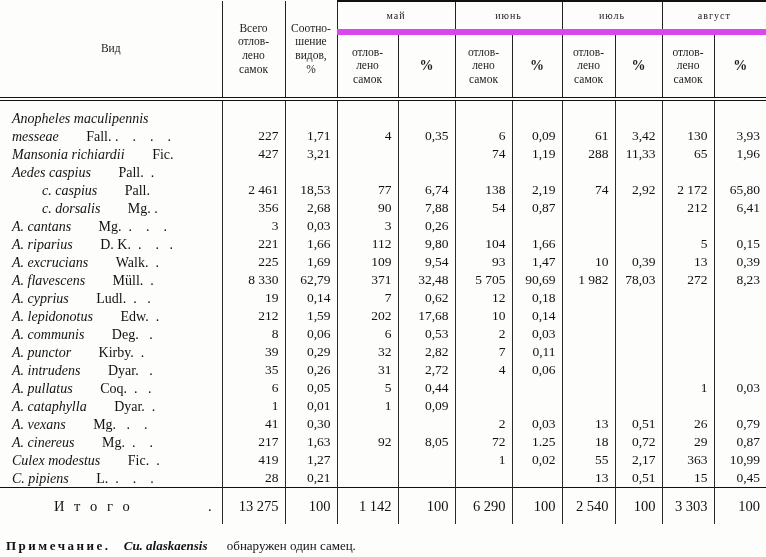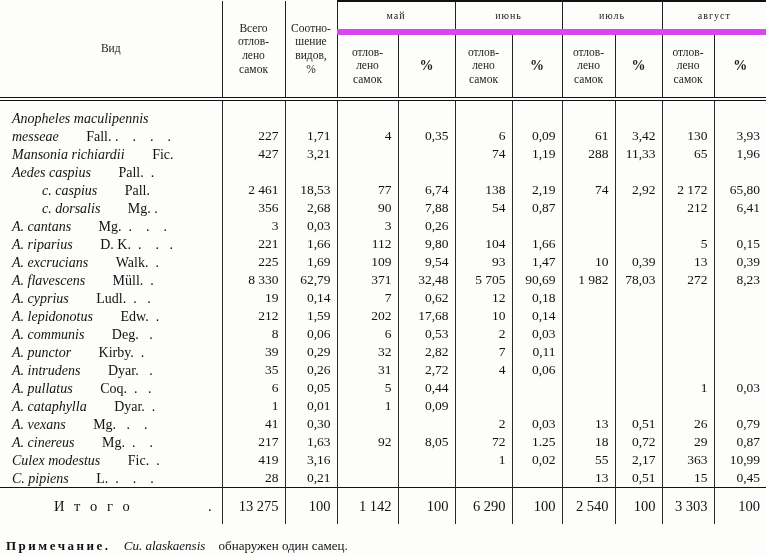--- a/index.html
+++ b/index.html
@@ -23,21 +23,21 @@
   tbody td.ind{padding-left:42px;}
   tbody tr:first-child td{padding-top:8px;}
   
   tfoot td{border-top:1.5px solid #111;border-left:1px solid #2a2a2a;height:36px;font-size:14.5px;text-align:right;padding-right:6px;vertical-align:middle;}
   tfoot td.sp{border-left:none;text-align:left;padding:0;}
   .total-wrap{display:flex;justify-content:space-between;align-items:center;padding-left:54px;padding-right:10px;}
   .total-label{letter-spacing:3px;}
   
   .note{margin:14px 0 0 6px;font-size:13px;white-space:nowrap;}
   .note-label{font-weight:bold;letter-spacing:2.5px;margin-right:10px;margin-top:35px;}
-  .note-species{font-style:italic;font-weight:normal;margin-right:10px;}
+  .note-species{font-style:italic;font-weight:bold;margin-right:16px;}
 </style>
 </head>
 <body>
 
 <div class="page">
   <table>
     <colgroup>
       <col style="width:222px">
         <col style="width:63px">
         <col style="width:52px">
@@ -329,21 +329,21 @@
           <td>72</td>
           <td>1.25</td>
           <td>18</td>
           <td>0,72</td>
           <td>29</td>
           <td>0,87</td>
         </tr>
         <tr>
           <td class="sp"><span class="it">Culex modestus</span> <span class="ro">Fic.  .</span></td>
           <td>419</td>
-          <td>3,16</td>
+          <td>1,27</td>
           <td></td>
           <td></td>
           <td>1</td>
           <td>0,02</td>
           <td>55</td>
           <td>2,17</td>
           <td>363</td>
           <td>10,99</td>
         </tr>
         <tr>

